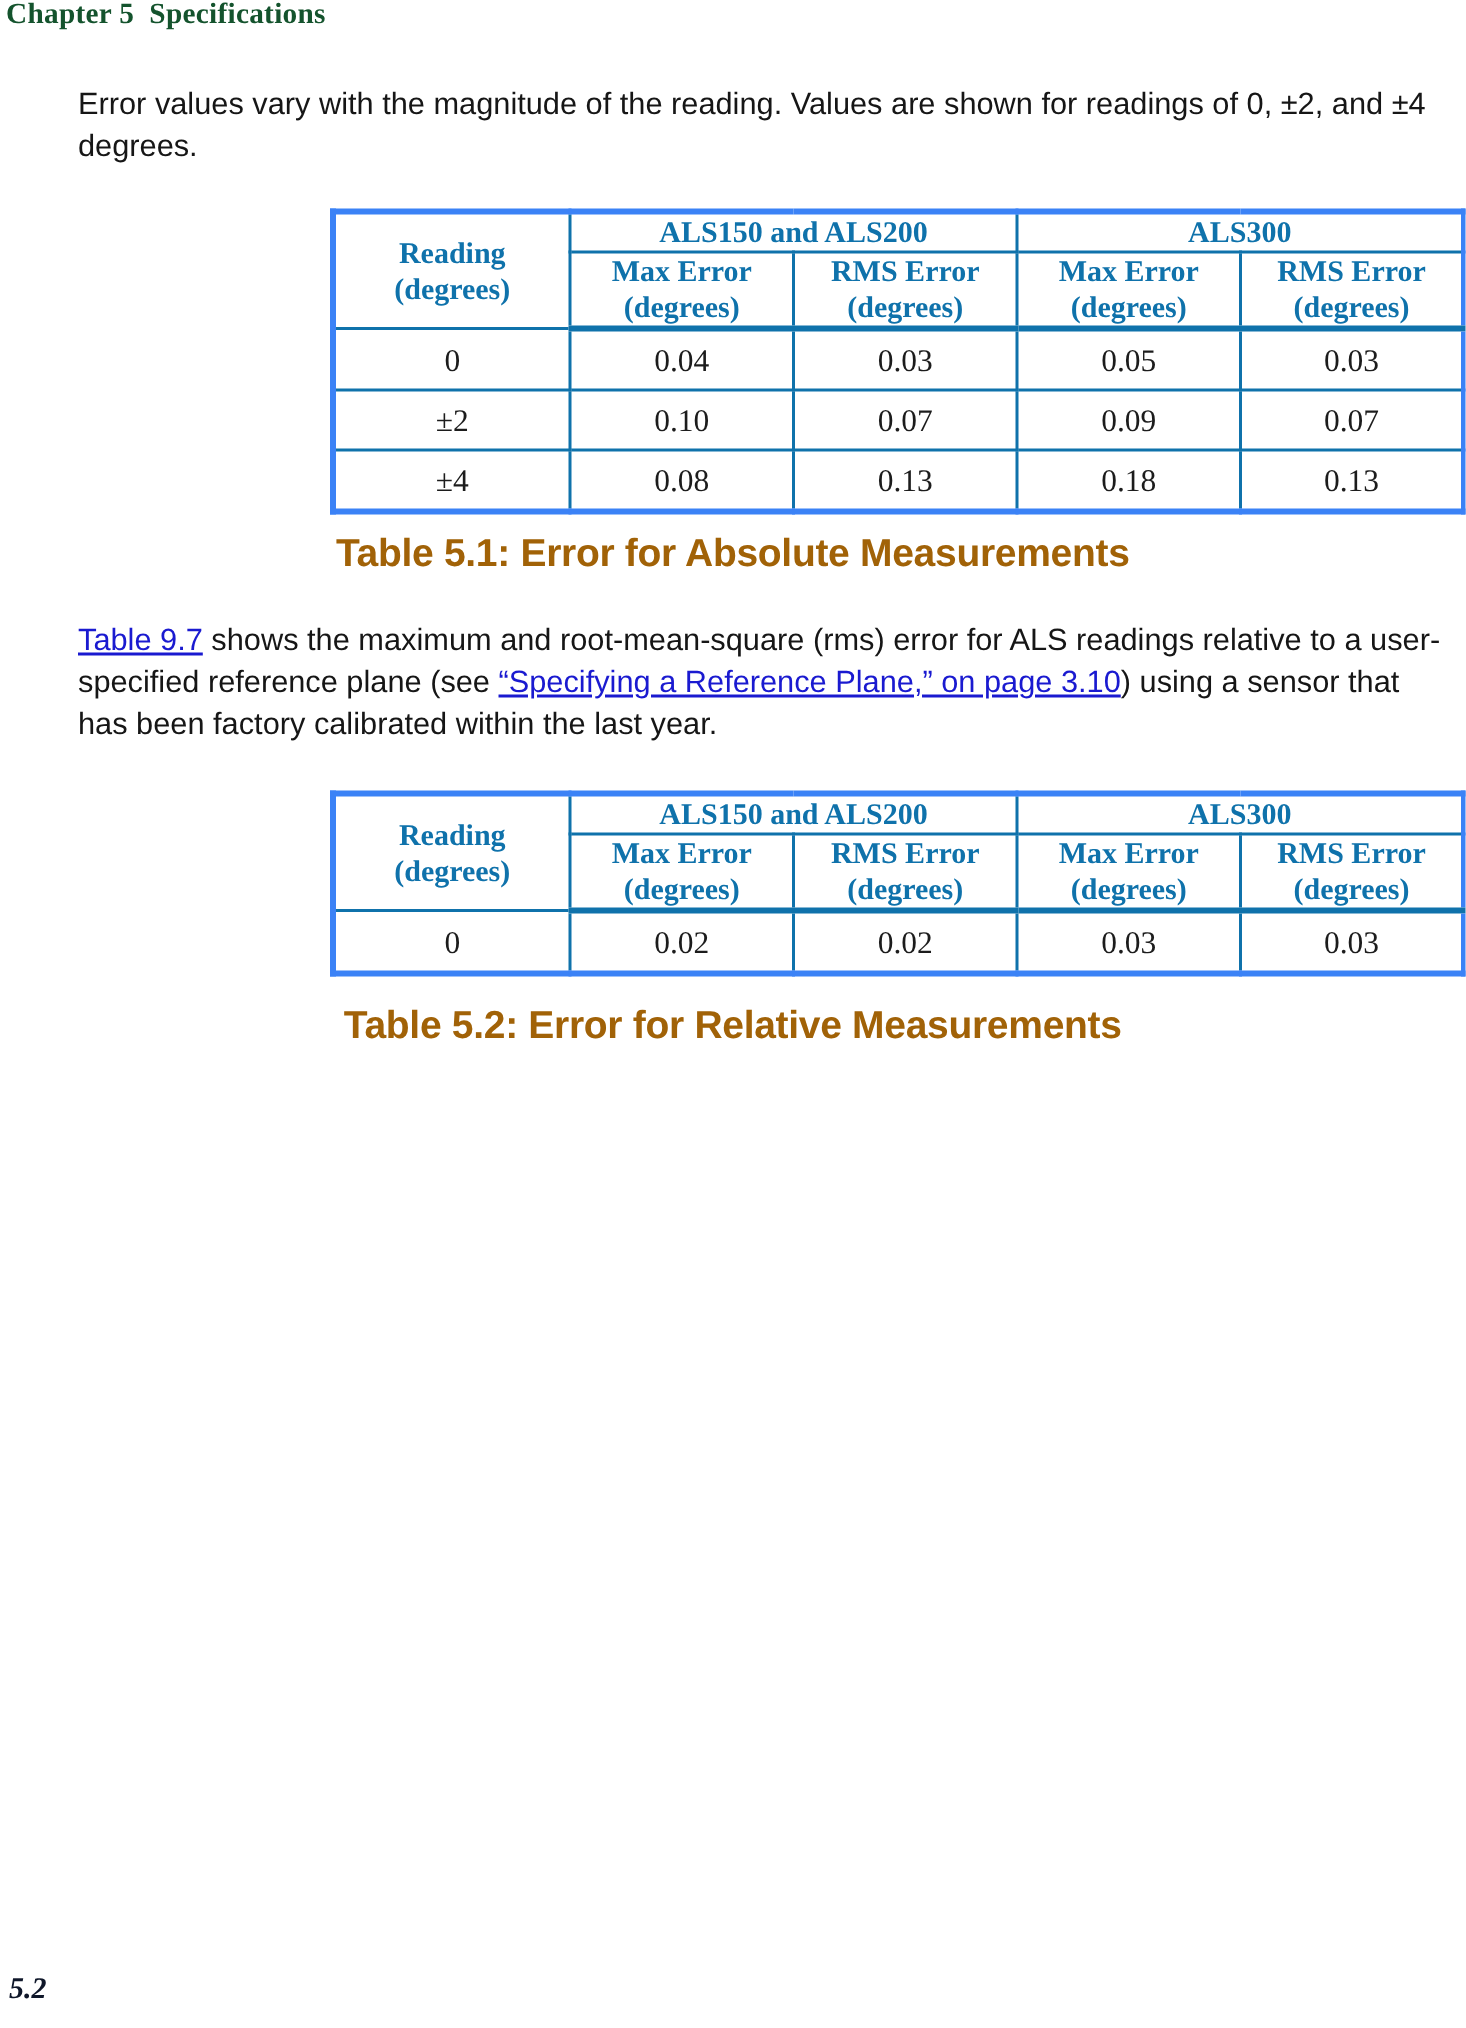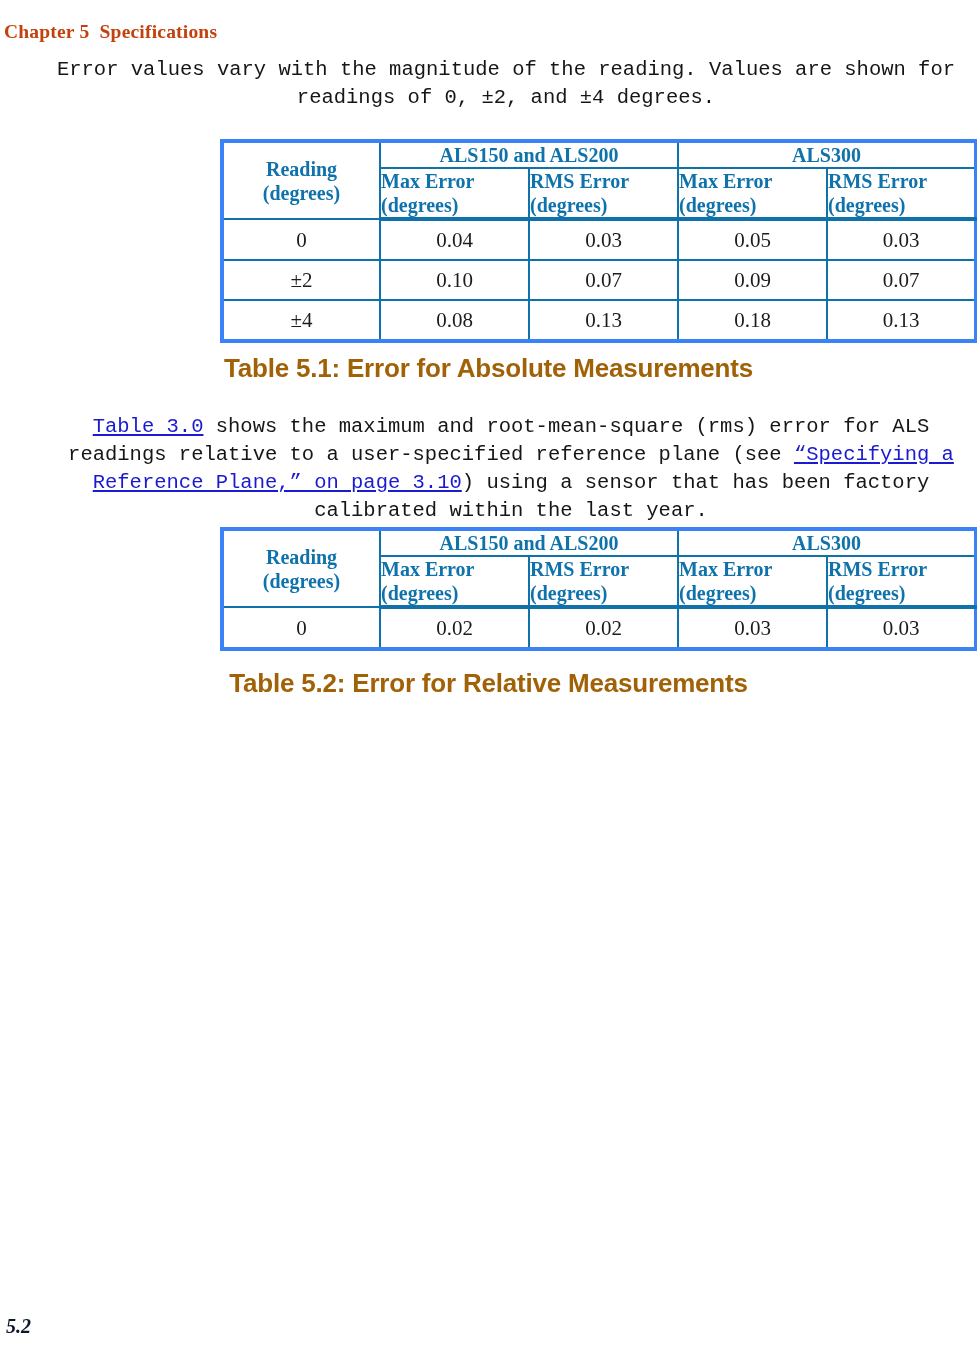--- a/index.html
+++ b/index.html
@@ -17,36 +17,35 @@
   }
 
   
   .chapter-header {
     position: absolute;
     top: -1px;
     left: 4px;
     font-family: "Liberation Serif", serif;
     font-weight: bold;
     font-size: 19.5px;
-    color: #c2410c;
+    color: #14532d;
     letter-spacing: 0.2px;
     white-space: pre;
-    margin-top: 22px;
   }
 
   
   .body-text {
     position: absolute;
     left: 52px;
     width: 920px;
-    font-family: Liberation Mono, monospace;
+    font-family: Liberation Sans, sans-serif;
     font-size: 20.5px;
     line-height: 28px;
     color: #161616;
-    text-align: center;
+    text-align: left;
   }
   #intro-paragraph { top: 56px; width: 908px; }
   #table52-paragraph { top: 413px; width: 918px; }
 
   a.doclink {
     color: #1a1ad0;
     text-decoration: underline;
   }
 
   
@@ -80,21 +79,21 @@
     font-weight: bold;
     color: #0f72ab;
     font-size: 20px;
     line-height: 24px;
   }
   th.hd-center {
     text-align: center;
     padding: 4px 4px 6px 4px;
   }
   th.hd-left {
-    text-align: left;
+    text-align: center;
     padding: 4px 6px 8px 8px;
   }
   th.hd-reading {
     text-align: center;
     padding: 2px 4px 4px 4px;
   }
   th.hd-reading .rd-l1 { display: block; }
   th.hd-reading .rd-l2 { display: block; }
 
   td.cell {
@@ -204,21 +203,21 @@
         <td class="cell">0.13</td>
         <td class="cell">0.18</td>
         <td class="cell">0.13</td>
       </tr>
     </tbody>
   </table>
 </div>
 
 <div class="table-caption" id="caption-51">Table 5.1: Error for Absolute Measurements</div>
 
-<div class="body-text" id="table52-paragraph"><a class="doclink" href="#">Table 3.0</a><span> shows the maximum and root-mean-square (rms) error for ALS readings relative to a user-specified reference plane (see </span><a class="doclink" href="#">“Specifying a Reference Plane,” on page 3.10</a><span>) using a sensor that has been factory calibrated within the last year.</span></div>
+<div class="body-text" id="table52-paragraph"><a class="doclink" href="#">Table 9.7</a><span> shows the maximum and root-mean-square (rms) error for ALS readings relative to a user-specified reference plane (see </span><a class="doclink" href="#">“Specifying a Reference Plane,” on page 3.10</a><span>) using a sensor that has been factory calibrated within the last year.</span></div>
 
 <div class="spec-table-wrap" id="table-52-wrap">
   <table class="spec-table">
     <colgroup>
       <col class="c-read">
         <col class="c-num">
         <col class="c-num">
         <col class="c-num3">
         <col class="c-num4">
     </colgroup>

